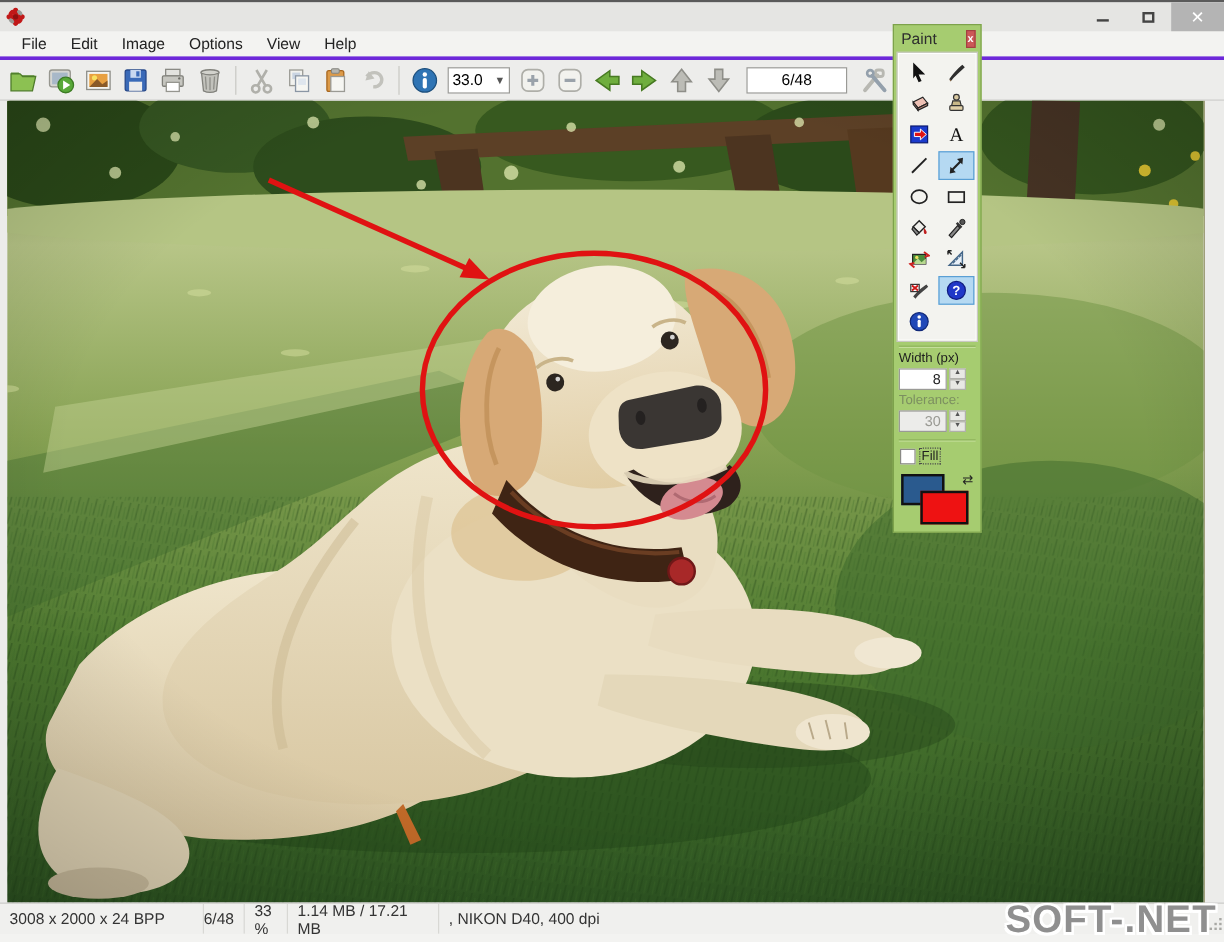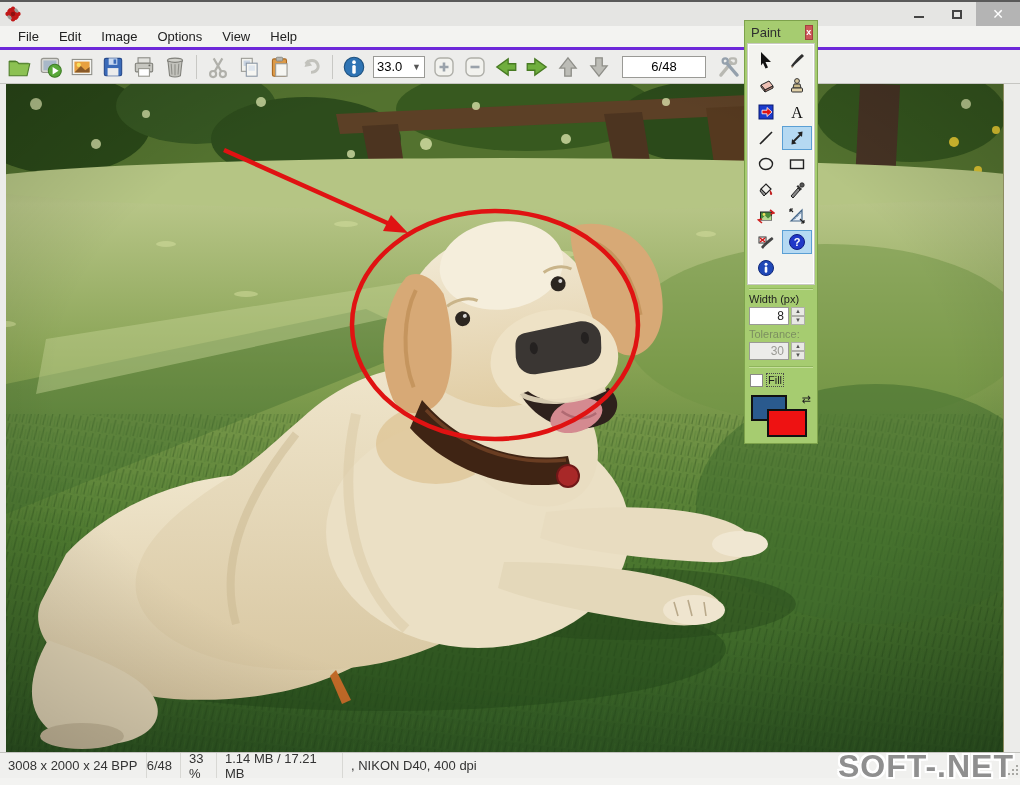--- a/index.html
+++ b/index.html
@@ -56,21 +56,21 @@
   .checkbox { width:13px; height:13px; background:#fff; border:1px solid #8a8a86; }
   .fill-label { font-size:11px; color:#1e1e1e; margin-left:3px; border:1px dotted #4a4a4a; padding:0 1px; }
   .swatches { position:relative; height:46px; margin:4px 4px 0 4px; }
   .swatch-back { position:absolute; left:0; top:2px; width:36px; height:26px; background:#2a5a8e; border:2px solid #111; }
   .swatch-front { position:absolute; left:16px; top:16px; width:40px; height:28px; background:#ee1212; border:2px solid #111; }
   .swap-icon { position:absolute; right:0; top:0; font-size:11px; color:#222; }
 
   
   .statusbar { height:26px; background:#f0f0ee; border-top:1px solid #c2c2be; display:flex; align-items:center; font-size:13px; color:#333; }
   .sseg { padding:0 8px; height:100%; display:flex; align-items:center; border-right:1px solid #d8d8d4; }
-  .sseg.s1 { width:147px; }
+  .sseg.s1 { width:170px; }
   .sseg.s2 { width:34px; justify-content:flex-end; }
   .sseg.s3 { width:36px; }
   .sseg.s4 { width:126px; }
   .sseg.s5 { flex:1; border-right:none; }
   .bottom-strip { height:7px; background:#f3f3f1; }
 
   
   .watermark { position:absolute; right:6px; bottom:0px; z-index:40; display:flex; align-items:center;
     font-size:32px; font-weight:bold; color:#8f8f8f; letter-spacing:1px;
     text-shadow:-2px 0 0 #fff, 2px 0 0 #fff, 0 -2px 0 #fff, 0 2px 0 #fff, -2px -2px 0 #fff, 2px 2px 0 #fff, 2px -2px 0 #fff, -2px 2px 0 #fff; }

